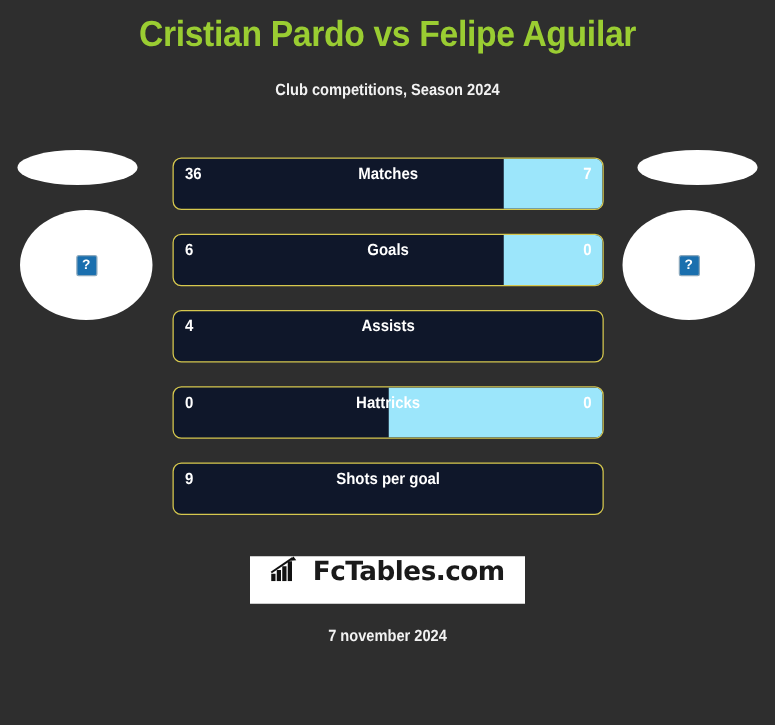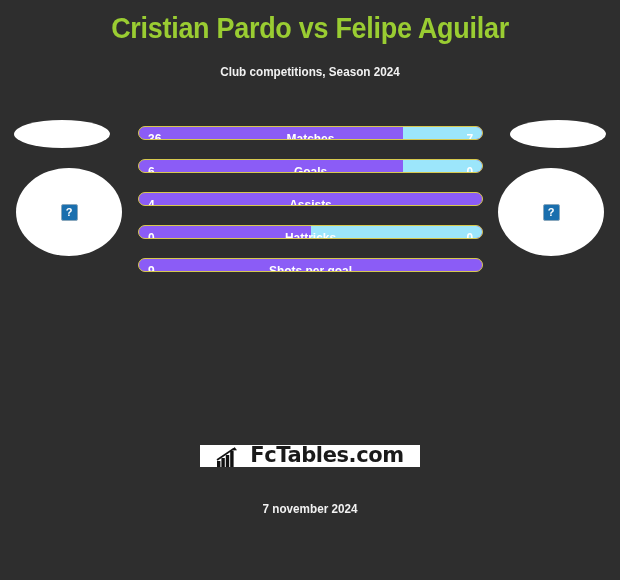--- a/index.html
+++ b/index.html
@@ -98,24 +98,24 @@
   
   .stats {
     position: absolute;
     left: 138px;
     top: 126px;
     width: 345px;
   }
 
   .stat-row {
     position: relative;
-    height: 14px;
+    height: 42px;
     margin-bottom: 19px;
     border-radius: 7px;
-    background: #8b5cf6;
+    background: #0f172a;
     border: 1px solid #d6c84e;
     box-sizing: border-box;
     overflow: hidden;
   }
 
   .stat-fill-right {
     position: absolute;
     top: 0;
     right: 0;
     height: 100%;
@@ -165,24 +165,24 @@
     transform-origin: right center;
     z-index: 3;
   }
 
   
   .logo-box {
     position: absolute;
     left: 200px;
     top: 445px;
     width: 220px;
-    height: 22px;
+    height: 38px;
     background: #ffffff;
     display: flex;
-    align-items: flex-end;
+    align-items: flex-start;
     justify-content: center;
     gap: 12px;
   }
 
   .logo-chart-icon {
     width: 22px;
     height: 20px;
     position: relative;
     display: block;
   }

